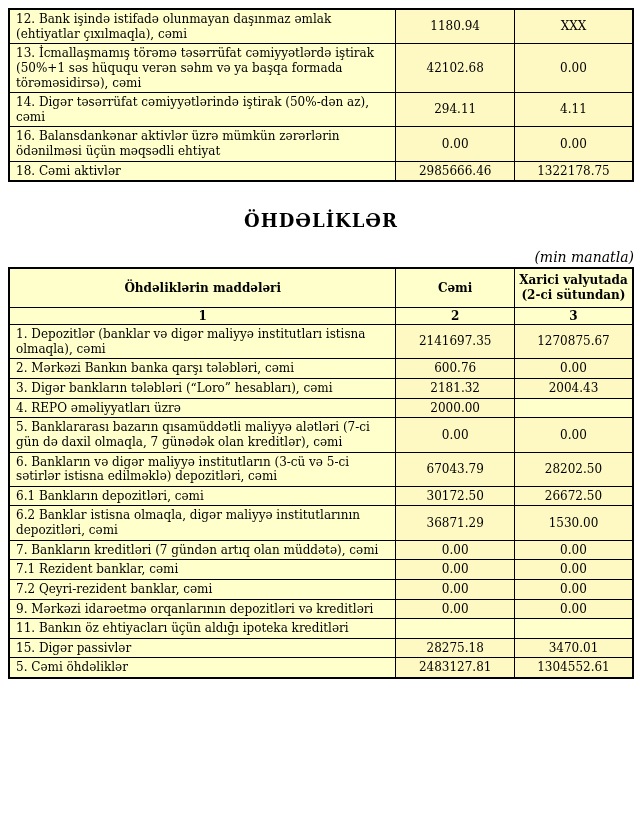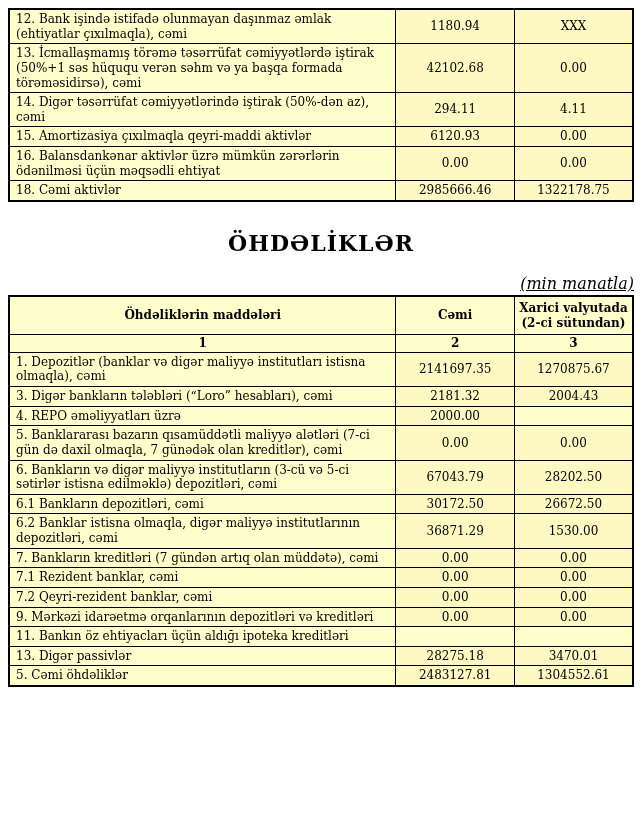--- a/index.html
+++ b/index.html
@@ -50,32 +50,31 @@
     white-space: nowrap;
   }
   td.num.empty {
     background: #ffffcc;
   }
   tr.total-row td {
     font-weight: normal;
   }
   .section-title {
     text-align: center;
-    font-size: 22px;
+    font-size: 18px;
     font-weight: bold;
     letter-spacing: 1px;
     margin: 28px 0 18px 0;
   }
   .unit-note {
     width: 626px;
     text-align: right;
     font-style: italic;
-    font-size: 16px;
+    font-size: 14px;
     margin: 0 0 2px 0;
-    text-decoration: underline;
   }
 </style>
 </head>
 <body>
 
 <div class="page">
 
   <table class="fin-table">
     <colgroup>
       <col class="c-label">
@@ -90,25 +89,20 @@
         </tr>
         <tr>
           <td class="label">13. İcmallaşmamış törəmə təsərrüfat cəmiyyətlərdə iştirak (50%+1 səs hüququ verən səhm və ya başqa formada törəməsidirsə), cəmi</td>
           <td class="num">42102.68</td>
           <td class="num">0.00</td>
         </tr>
         <tr>
           <td class="label">14. Digər təsərrüfat cəmiyyətlərində iştirak (50%-dən az), cəmi</td>
           <td class="num">294.11</td>
           <td class="num">4.11</td>
-        </tr>
-        <tr>
-          <td class="label">15. Amortizasiya çıxılmaqla qeyri-maddi aktivlər</td>
-          <td class="num">6120.93</td>
-          <td class="num">0.00</td>
         </tr>
         <tr>
           <td class="label">16. Balansdankənar aktivlər üzrə mümkün zərərlərin ödənilməsi üçün məqsədli ehtiyat</td>
           <td class="num">0.00</td>
           <td class="num">0.00</td>
         </tr>
         <tr class="total-row">
           <td class="label">18. Cəmi aktivlər</td>
           <td class="num">2985666.46</td>
           <td class="num">1322178.75</td>
@@ -138,20 +132,25 @@
         <th>3</th>
       </tr>
     </thead>
     <tbody id="liabilities-tbody">
         <tr>
           <td class="label">1. Depozitlər (banklar və digər maliyyə institutları istisna olmaqla), cəmi</td>
           <td class="num">2141697.35</td>
           <td class="num">1270875.67</td>
         </tr>
         <tr>
+          <td class="label">2. Mərkəzi Bankın banka qarşı tələbləri, cəmi</td>
+          <td class="num">600.76</td>
+          <td class="num">0.00</td>
+        </tr>
+        <tr>
           <td class="label">3. Digər bankların tələbləri (“Loro” hesabları), cəmi</td>
           <td class="num">2181.32</td>
           <td class="num">2004.43</td>
         </tr>
         <tr>
           <td class="label">4. REPO əməliyyatları  üzrə</td>
           <td class="num">2000.00</td>
           <td class="num empty"></td>
         </tr>
         <tr>
@@ -193,21 +192,21 @@
           <td class="label">9. Mərkəzi idarəetmə orqanlarının depozitləri və kreditləri</td>
           <td class="num">0.00</td>
           <td class="num">0.00</td>
         </tr>
         <tr>
           <td class="label">11. Bankın öz ehtiyacları üçün aldığı ipoteka kreditləri</td>
           <td class="num empty"></td>
           <td class="num empty"></td>
         </tr>
         <tr>
-          <td class="label">13. Digər passivlər</td>
+          <td class="label">15. Digər passivlər</td>
           <td class="num">28275.18</td>
           <td class="num">3470.01</td>
         </tr>
         <tr class="total-row">
           <td class="label">5. Cəmi öhdəliklər</td>
           <td class="num">2483127.81</td>
           <td class="num">1304552.61</td>
         </tr>
       </tbody>
   </table>

